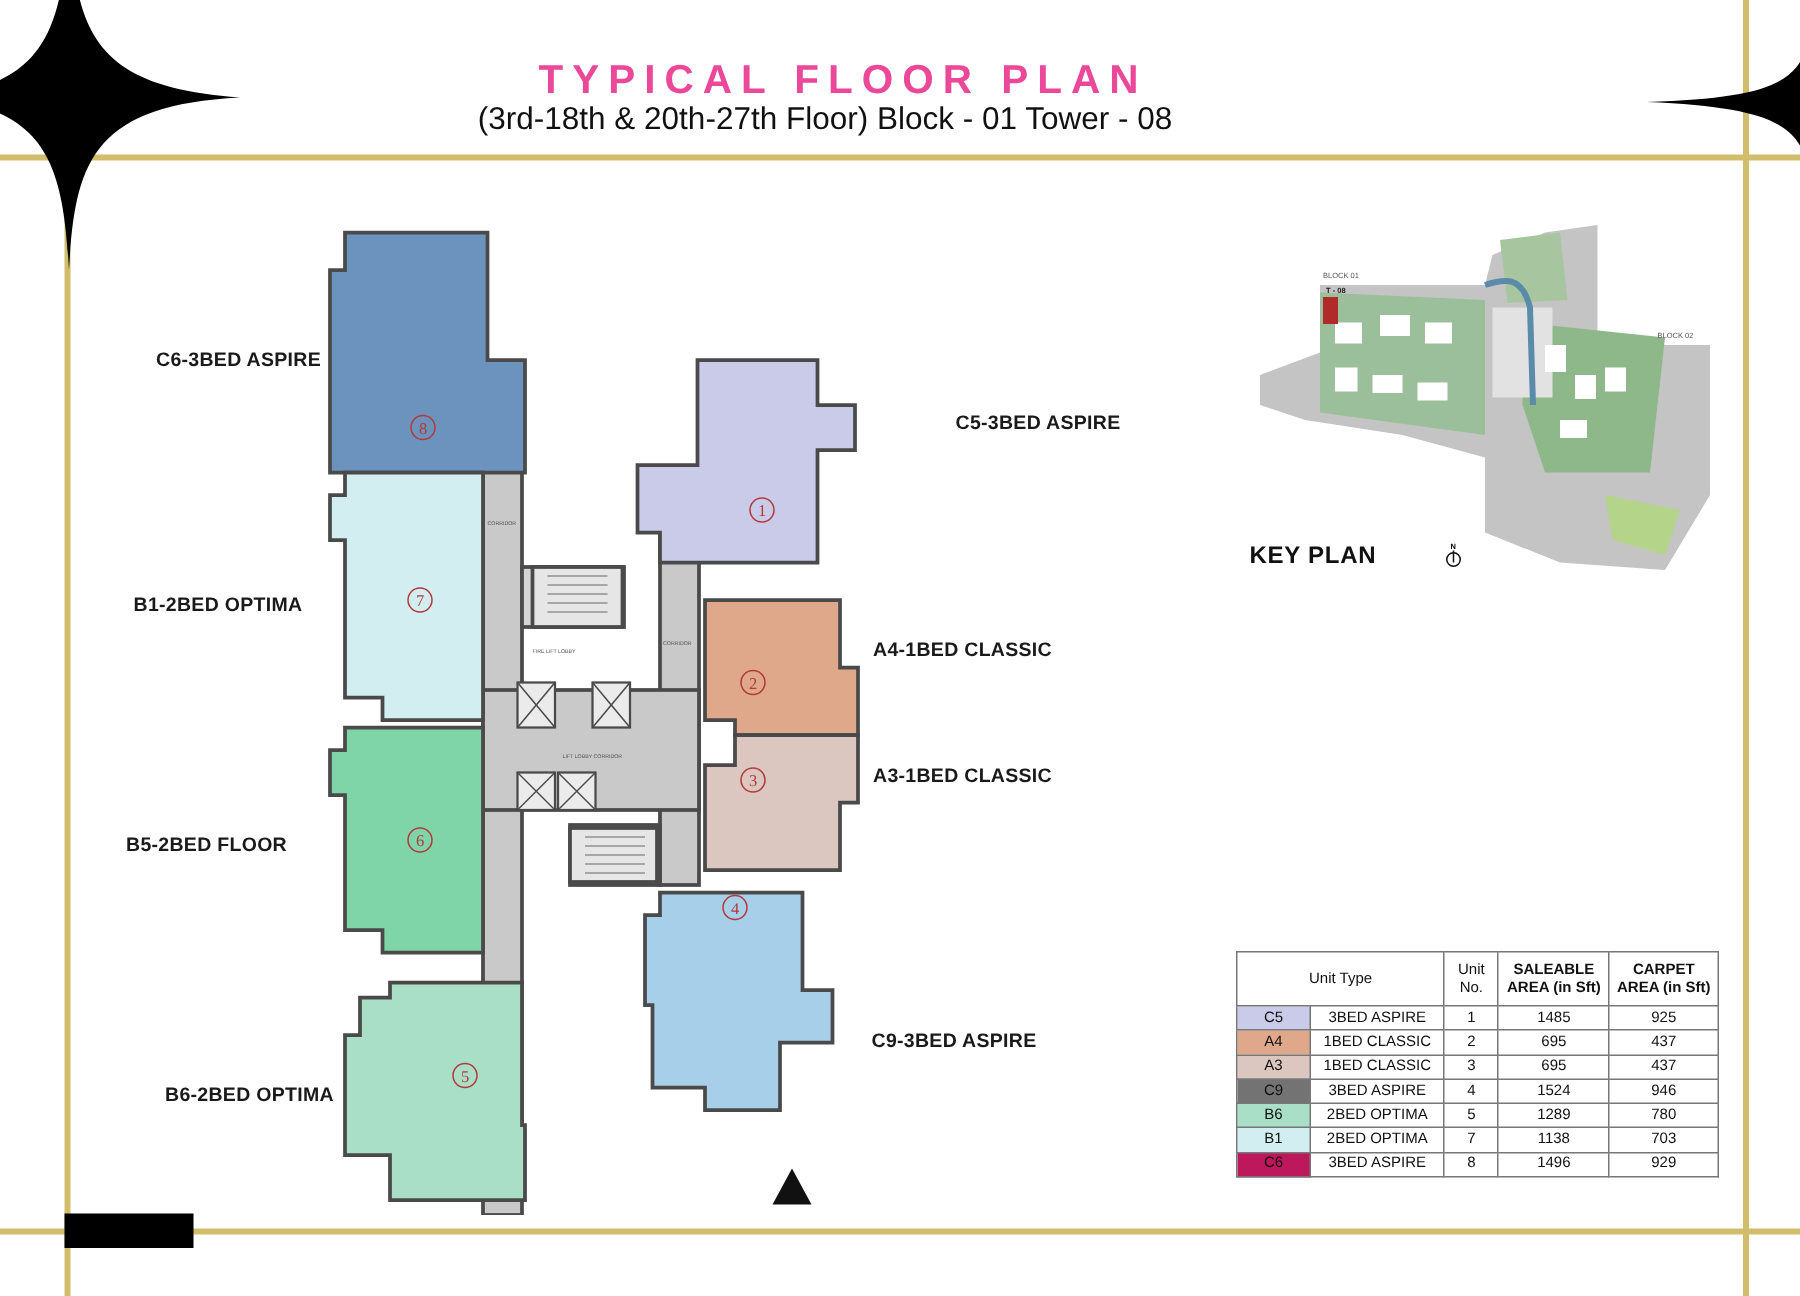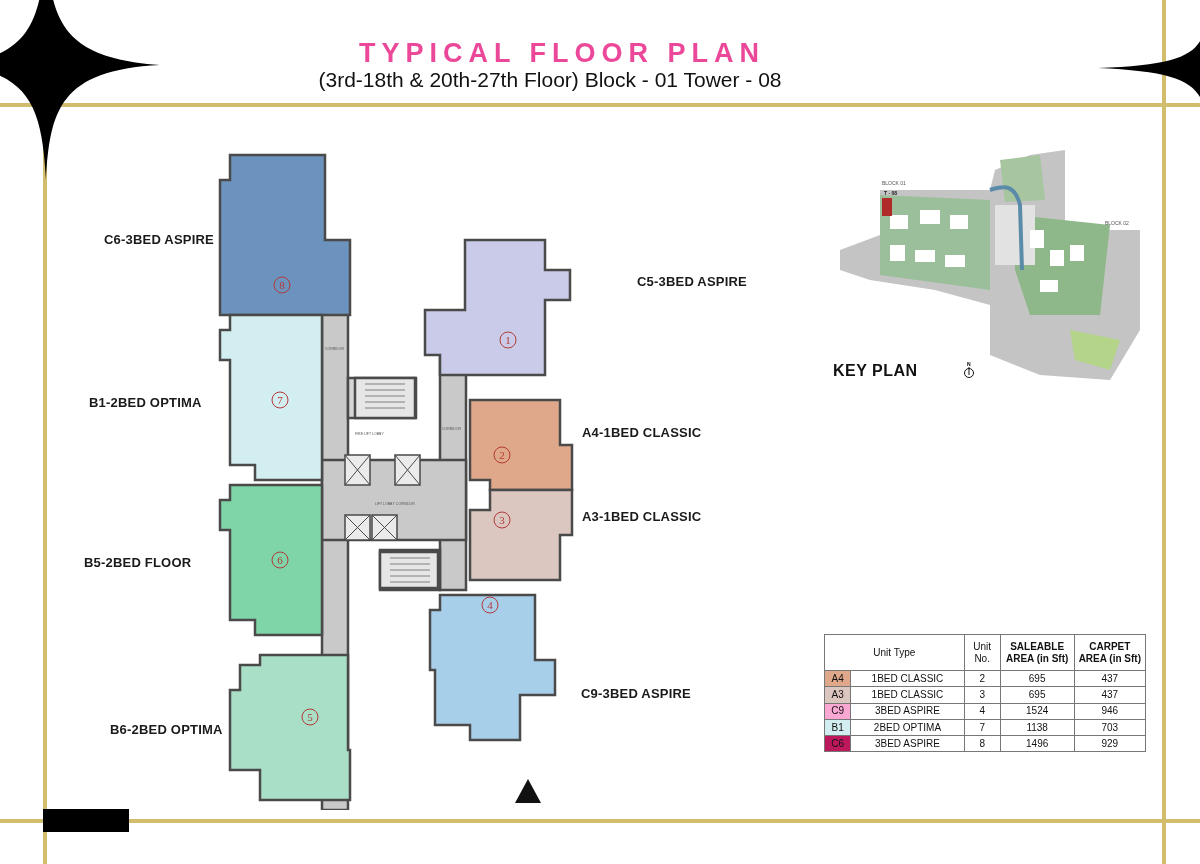--- a/index.html
+++ b/index.html
@@ -187,39 +187,53 @@
   <thead>
     <tr>
       <th colspan="2" style="width:132px;">Unit Type</th>
       <th style="width:36px;"><span>Unit</span><br><span>No.</span></th>
       <th class="bold" style="width:74px;"><span>SALEABLE</span><br><span>AREA  (in Sft)</span></th>
       <th class="bold"><span>CARPET</span><br><span>AREA (in Sft)</span></th>
     </tr>
   </thead>
   <tbody>
     <tr>
+      <td style="background:#c9cbe8;width:49px;">C5</td>
+      <td>3BED ASPIRE</td>
+      <td>1</td>
+      <td>1485</td>
+      <td>925</td>
+    </tr>
+    <tr>
       <td style="background:#e0a88a;margin-top:43px;">A4</td>
       <td>1BED CLASSIC</td>
       <td>2</td>
       <td>695</td>
       <td>437</td>
     </tr>
     <tr>
       <td style="background:#dcc6c0;">A3</td>
       <td>1BED CLASSIC</td>
       <td>3</td>
       <td>695</td>
       <td>437</td>
     </tr>
     <tr>
-      <td style="background:#f9a8d4;">C9</td>
+      <td style="background:#737373;">C9</td>
       <td>3BED ASPIRE</td>
       <td>4</td>
       <td>1524</td>
       <td>946</td>
+    </tr>
+    <tr>
+      <td style="background:#a8dfc6;">B6</td>
+      <td>2BED OPTIMA</td>
+      <td>5</td>
+      <td>1289</td>
+      <td>780</td>
     </tr>
     <tr>
       <td style="background:#d3eef0;">B1</td>
       <td>2BED OPTIMA</td>
       <td>7</td>
       <td>1138</td>
       <td>703</td>
     </tr>
     <tr>
       <td style="background:#be185d;">C6</td>

